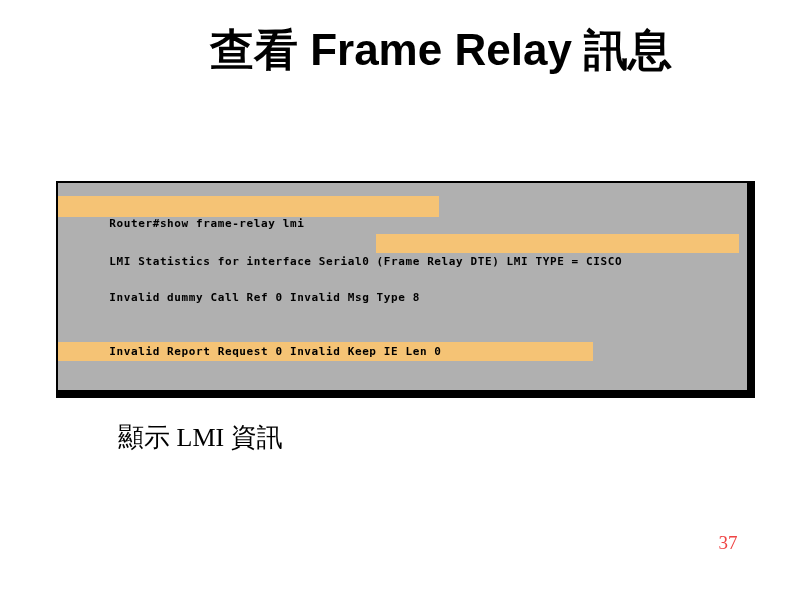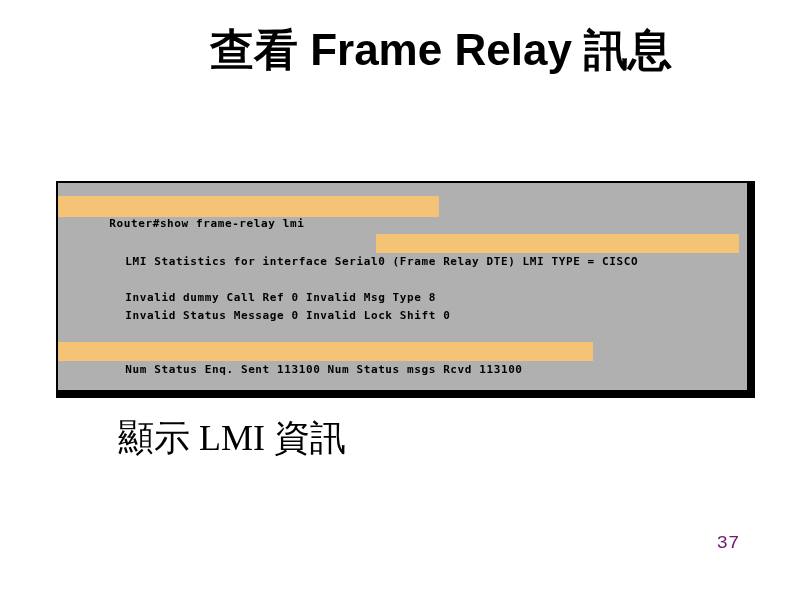--- a/index.html
+++ b/index.html
@@ -87,21 +87,21 @@
     top: 13px;
     width: 381px;
     height: 21px;
   }
   #command-text {
     padding-left: 8px;
   }
 
   
   .out {
-    left: 24px;
+    left: 8px;
   }
   .out-0 { top: 52px; }
   .out-1 { top: 70px; }
   .out-2 { top: 88px; }
   .out-3 { top: 106px; }
   .out-4 { top: 124px; }
   .out-5 { top: 142px; }
   .out-6 { top: 160px; }
   .out-7 { top: 178px; }
 
@@ -117,36 +117,36 @@
     width: 535px;
     height: 19px;
   }
 
   
   #caption {
     position: absolute;
     left: 118px;
     top: 421px;
     font-family: "Liberation Serif", "DejaVu Serif", serif;
-    font-size: 36px;
+    font-size: 26px;
     line-height: 34px;
     color: #000000;
     white-space: nowrap;
   }
 
   
   #page-number {
     position: absolute;
     left: 708px;
     top: 532px;
     width: 40px;
     text-align: center;
-    font-family: Liberation Mono, monospace;
+    font-family: Liberation Serif, serif;
     font-size: 19px;
-    color: #701a75;
+    color: #ef4444;
   }
 </style>
 </head>
 <body style="background: rgb(255, 255, 255);">
 
 <div id="slide-title">查看 Frame Relay 訊息</div>
 
 <div id="terminal-panel" style="background: rgb(176, 176, 176); border-color: rgb(0, 0, 0);">
   <div id="terminal-body" style="background: rgb(176, 176, 176); color: rgb(0, 0, 0);">
 
@@ -157,25 +157,22 @@
     <div class="term-line" id="command-line">
       <span class="term-text" id="command-text">Router#show frame-relay lmi</span>
     </div>
 
     <div class="term-line out out-0">
       <span class="term-text">LMI Statistics for interface Serial0 (Frame Relay DTE) LMI TYPE = CISCO</span>
     </div>
     <div class="term-line out out-2">
       <span class="term-text">Invalid dummy Call Ref 0 Invalid Msg Type 8</span>
     </div>
-    <div class="term-line out out-3">
-      <span class="term-text">Invalid Status Message 0 Invalid Lock Shift 0</span>
-    </div>
-    <div class="term-line out out-6">
-      <span class="term-text">Num Status Enq. Sent 113100 Num Status msgs Rcvd 113100</span>
+    <div class="term-line out out-5">
+      <span class="term-text">Invalid Report Request 0 Invalid Keep IE Len 0</span>
     </div>
 
   </div>
 </div>
 
 <div id="caption">顯示 LMI 資訊</div>
 
 <div id="page-number">37</div>
 
 </body></html>

